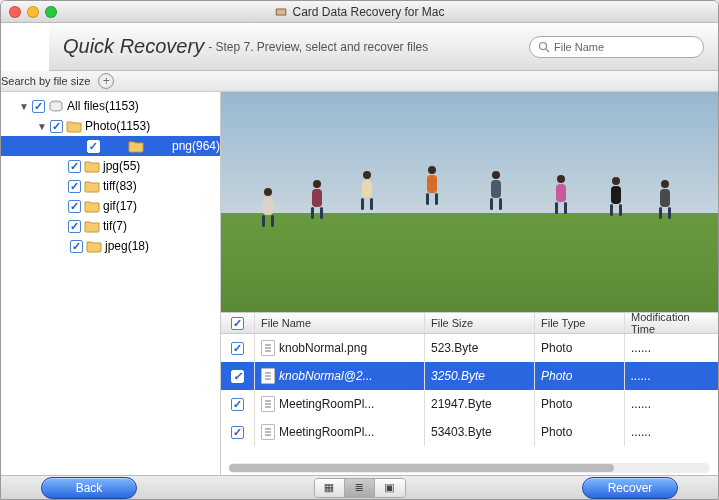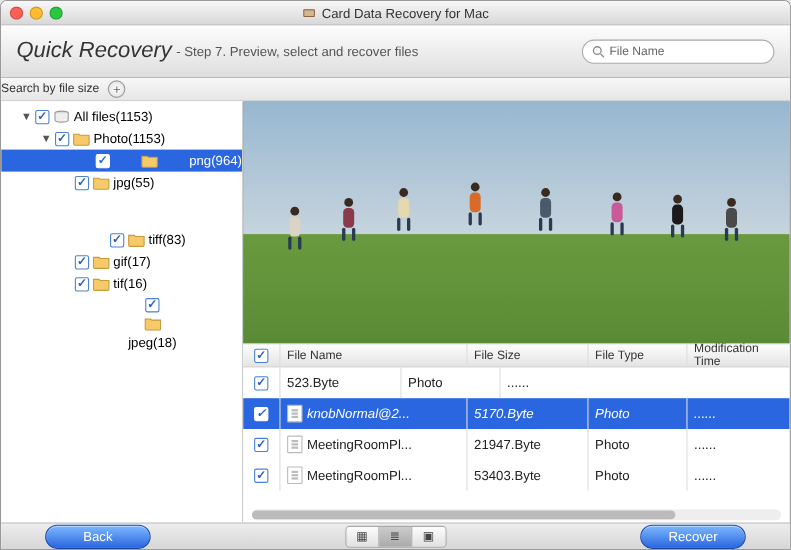--- a/index.html
+++ b/index.html
@@ -6,21 +6,21 @@
 body { width: 719px; height: 500px; background: #e8e8e8; overflow: hidden; user-select: none; }
 .window { width: 719px; height: 500px; border: 1px solid #999; border-radius: 6px 6px 0 0; overflow: hidden; background: #fff; display: flex; flex-direction: column; }
 
 .titlebar { height: 22px; background: linear-gradient(#f7f7f7, #d8d8d8); border-bottom: 1px solid #bbb; display: flex; align-items: center; padding: 0 8px; position: relative; }
 .traffic { display: flex; gap: 6px; }
 .tl { width: 12px; height: 12px; border-radius: 50%; border: 1px solid rgba(0,0,0,.2); }
 .tl.red { background: #ff5f57; } .tl.yellow { background: #ffbd2e; } .tl.green { background: #28c940; }
 .titlebar .title { position: absolute; left: 0; right: 0; text-align: left; font-size: 12px; color: #333; display: flex; justify-content: center; align-items: center; gap: 4px; }
 .title-icon { width: 14px; height: 14px; }
 
-.header { height: 48px; background: linear-gradient(#fdfdfd, #dedede); border-bottom: 1px solid #bbb; display: flex; align-items: center; padding: 0 14px; }
+.header { height: 48px; background: linear-gradient(#fdfdfd, #dedede); border-bottom: 1px solid #bbb; display: flex; align-items: center; padding: 0 14px; margin-left: 48px; }
 .header h1 { font-size: 20px; font-weight: 500; color: #333; font-style: italic; }
 .header .sub { font-size: 12px; color: #555; margin-left: 4px; }
 .search { margin-left: auto; width: 175px; height: 22px; border-radius: 11px; border: 1px solid #aaa; background: #fff; display: flex; align-items: center; padding: 0 8px; font-size: 11px; color: #666; }
 .search svg { margin-right: 4px; flex-shrink: 0; }
 
 .filterbar { height: 21px; background: linear-gradient(#f7f7f7,#e6e6e6); border-bottom: 1px solid #ccc; display: flex; align-items: center; padding-right: 8px; font-size: 11px; color: #333; gap: 8px; }
 .plus { width: 16px; height: 16px; border-radius: 50%; border: 1px solid #999; display: flex; align-items: center; justify-content: center; font-size: 12px; color: #666; background: radial-gradient(#fff,#ddd); }
 
 .content { flex: 1; display: flex; overflow: hidden; }
 
@@ -138,21 +138,21 @@
           <span class="lbl">png(964)</span>
         </div>
         <div class="node" style="padding-left: 54px;">
           <span class="disclosure"></span>
           <span class="chk on"></span>
           <svg class="fico" viewBox="0 0 16 14">
             <path d="M1 3h5l1 1h8v8a1 1 0 0 1-1 1H2a1 1 0 0 1-1-1z" fill="#f6c96a" stroke="#c89a3a"></path>
           </svg>
           <span class="lbl">jpg(55)</span>
         </div>
-        <div class="node" style="padding-left: 86px; margin-top: 32px;">
+        <div class="node" style="padding-left: 54px;">
           <span class="disclosure"></span>
           <span class="chk on"></span>
           <svg class="fico" viewBox="0 0 16 14">
             <path d="M1 3h5l1 1h8v8a1 1 0 0 1-1 1H2a1 1 0 0 1-1-1z" fill="#f6c96a" stroke="#c89a3a"></path>
           </svg>
           <span class="lbl">tiff(83)</span>
         </div>
         <div class="node" style="padding-left: 54px;">
           <span class="disclosure"></span>
           <span class="chk on"></span>
@@ -160,23 +160,23 @@
             <path d="M1 3h5l1 1h8v8a1 1 0 0 1-1 1H2a1 1 0 0 1-1-1z" fill="#f6c96a" stroke="#c89a3a"></path>
           </svg>
           <span class="lbl">gif(17)</span>
         </div>
         <div class="node" style="padding-left: 54px;">
           <span class="disclosure"></span>
           <span class="chk on"></span>
           <svg class="fico" viewBox="0 0 16 14">
             <path d="M1 3h5l1 1h8v8a1 1 0 0 1-1 1H2a1 1 0 0 1-1-1z" fill="#f6c96a" stroke="#c89a3a"></path>
           </svg>
-          <span class="lbl">tif(16)</span>
-        </div>
-        <div class="node" style="padding-left: 56px; flex-direction: column;">
+          <span class="lbl">tif(7)</span>
+        </div>
+        <div class="node" style="padding-left: 56px;">
           <span class="disclosure"></span>
           <span class="chk on"></span>
           <svg class="fico" viewBox="0 0 16 14">
             <path d="M1 3h5l1 1h8v8a1 1 0 0 1-1 1H2a1 1 0 0 1-1-1z" fill="#f6c96a" stroke="#c89a3a"></path>
           </svg>
           <span class="lbl">jpeg(18)</span>
         </div>
       </div>
 
     <div class="main">
@@ -257,33 +257,37 @@
         <div class="th c-size">File Size</div>
         <div class="th c-type">File Type</div>
         <div class="th c-time">Modification Time</div>
       </div>
 
       <div class="tbody" id="tbody">
         <div class="row">
             <div class="td c-chk">
               <span class="chk on"></span>
             </div>
+            <div class="td c-name">
+              <span class="fic"></span>
+              <span>knobNormal.png</span>
+            </div>
             <div class="td c-size">523.Byte</div>
             <div class="td c-type">Photo</div>
             <div class="td c-time">......</div>
           </div>
           <div class="row sel">
             <div class="td c-chk">
               <span class="chk on"></span>
             </div>
             <div class="td c-name">
               <span class="fic"></span>
               <span>knobNormal@2...</span>
             </div>
-            <div class="td c-size">5170.Byte</div>
+            <div class="td c-size">3250.Byte</div>
             <div class="td c-type">Photo</div>
             <div class="td c-time">......</div>
           </div>
           <div class="row">
             <div class="td c-chk">
               <span class="chk on"></span>
             </div>
             <div class="td c-name">
               <span class="fic"></span>
               <span>MeetingRoomPl...</span>

